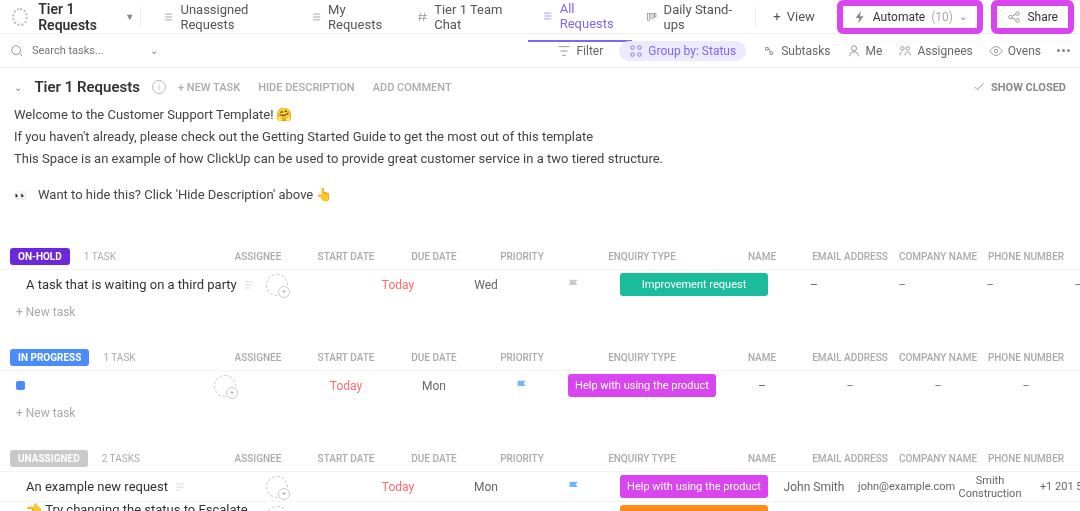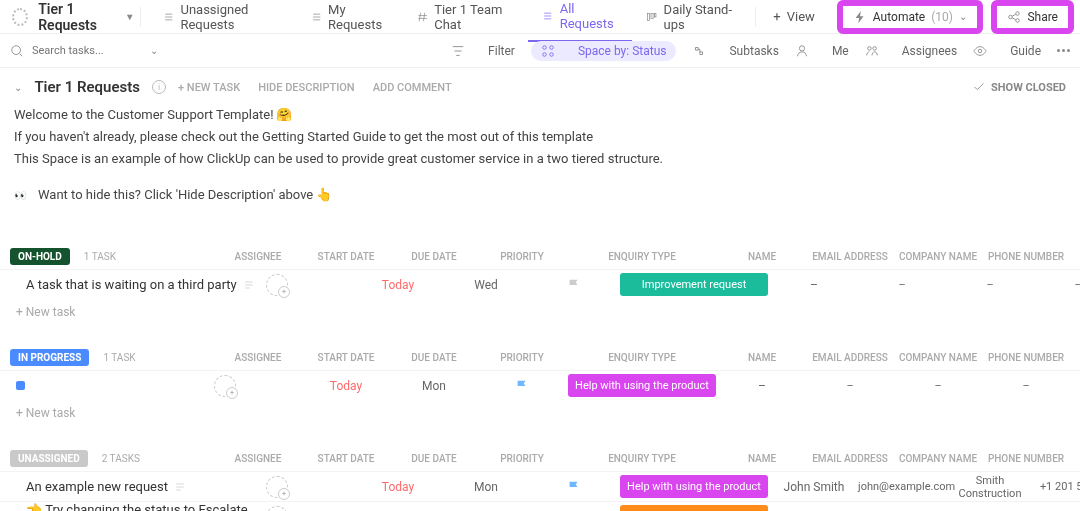--- a/index.html
+++ b/index.html
@@ -12,34 +12,34 @@
 .tab.active{color:#7b68ee;border-bottom:2px solid #7b68ee}
 .icon{width:14px;height:14px;color:#888}
 .spacer{flex:1}
 .top-actions{display:flex;align-items:center;gap:8px}
 .btn-outline{display:flex;align-items:center;gap:6px;border:6px solid #d946ef;border-radius:6px;padding:4px 10px;font-size:12px;cursor:pointer}
 .divider{width:1px;background:#eee;height:20px;margin:0 4px}
 .filterbar{display:flex;align-items:center;height:34px;border-bottom:1px solid #eee;padding:0 10px;gap:14px}
 .search{display:flex;align-items:center;gap:8px;color:#999;flex:0 0 160px}
 .search input{border:none;outline:none;font-size:11px;width:110px}
 .fb-right{display:flex;align-items:center;gap:16px;margin-left:auto;font-size:12px;color:#666}
-.fb-item{display:flex;align-items:center;gap:23px;cursor:pointer}
+.fb-item{display:flex;align-items:center;gap:5px;cursor:pointer}
 .group-chip{background:#eceaff;color:#7b68ee;padding:3px 10px;border-radius:12px}
 .desc-block{padding:10px 14px}
 .desc-head{display:flex;align-items:center;gap:12px}
 .desc-title{font-weight:600;font-size:15px}
 .desc-info{width:14px;height:14px;border:1px solid #bbb;border-radius:50%;font-size:9px;display:flex;align-items:center;justify-content:center;color:#bbb}
 .desc-actions{display:flex;gap:18px;color:#aaa;font-size:11px;font-weight:500}
 .show-closed{margin-left:auto;color:#888;font-size:11px;font-weight:700;display:flex;align-items:center;gap:5px}
 .desc-body{padding:8px 0;font-size:13px;line-height:1.7;color:#444}
 .hint{display:flex;align-items:center;gap:10px;margin-top:14px}
 .section{margin-top:20px}
 .sec-head{display:flex;align-items:center;padding:4px 10px}
 .status-pill{font-size:10px;font-weight:700;color:#fff;padding:3px 8px;border-radius:3px}
-.s-hold2{background:#14532d}
+.s-hold2{background:#6d28d9}
 .s-prog{background:#4a8cff}
 .s-unassigned{background:#c9c9c9}
 .task-count{font-size:10px;color:#aaa;margin-left:14px}
 .cols{display:flex;margin-left:auto;font-size:10px;color:#aaa;font-weight:500}
 .col{width:88px;text-align:center}
 .col.enq{width:152px}
 .rows{}
 .row{display:flex;align-items:center;height:30px;padding:0 10px;border-top:1px solid #f3f3f3}
 .status-dot{width:9px;height:9px;border-radius:2px;margin-right:10px;margin-left:6px}
 .task-name{flex:0 0 240px;font-size:13px;color:#333;display:flex;align-items:center;gap:6px}
@@ -149,21 +149,21 @@
         </svg>
         <span>Filter</span>
       </div>
     <div class="fb-item group-chip">
         <svg class="icon" viewBox="0 0 16 16" fill="none" stroke="#7b68ee">
           <circle cx="4" cy="4" r="2"></circle>
           <circle cx="12" cy="4" r="2"></circle>
           <circle cx="4" cy="12" r="2"></circle>
           <circle cx="12" cy="12" r="2"></circle>
         </svg>
-        <span>Space by: Status</span>
+        <span>Group by: Status</span>
       </div>
     <div class="fb-item">
         <svg class="icon" viewBox="0 0 16 16" fill="none" stroke="currentColor">
           <path d="M4 4h3v3H4zM9 9h3v3H9zM7 6h2v3"></path>
         </svg>
         <span>Subtasks</span>
       </div>
     <div class="fb-item">
         <svg class="icon" viewBox="0 0 16 16" fill="none" stroke="currentColor">
           <circle cx="8" cy="5" r="3"></circle>
@@ -177,21 +177,21 @@
           <circle cx="11" cy="5" r="2"></circle>
           <path d="M2 13c0-2 1-4 3-4M8 13c0-2 1-4 3-4s3 2 3 4"></path>
         </svg>
         <span>Assignees</span>
       </div>
     <div class="fb-item">
         <svg class="icon" viewBox="0 0 16 16" fill="none" stroke="currentColor">
           <path d="M1 8s3-5 7-5 7 5 7 5-3 5-7 5-7-5-7-5z"></path>
           <circle cx="8" cy="8" r="2"></circle>
         </svg>
-        <span>Guide</span>
+        <span>Ovens</span>
       </div>
     <div class="fb-item dotsmenu">
         <span></span>
         <span></span>
         <span></span>
       </div>
   </div>
 </div>
 
 <div class="desc-block">

